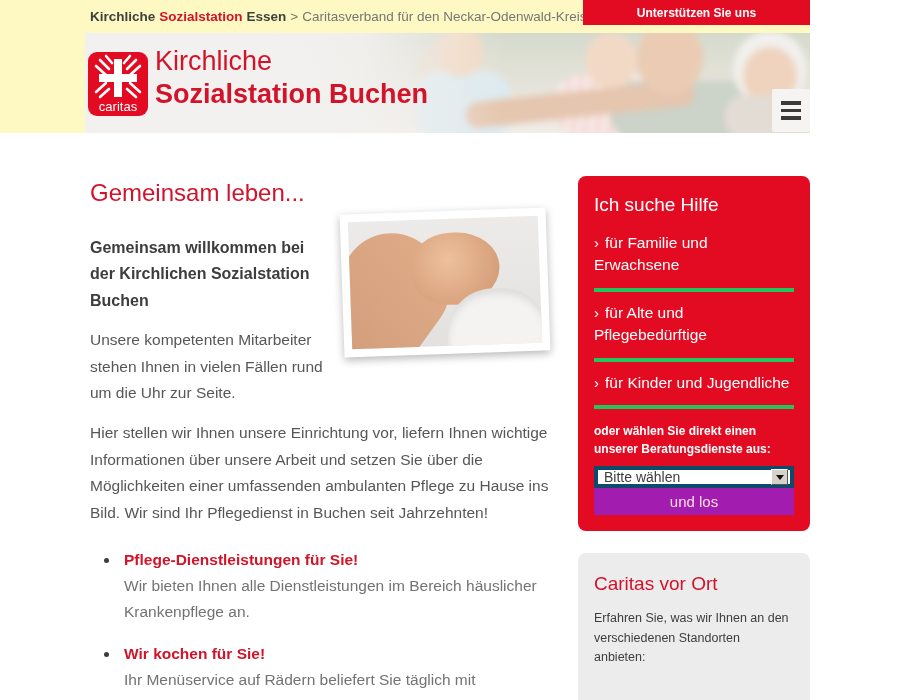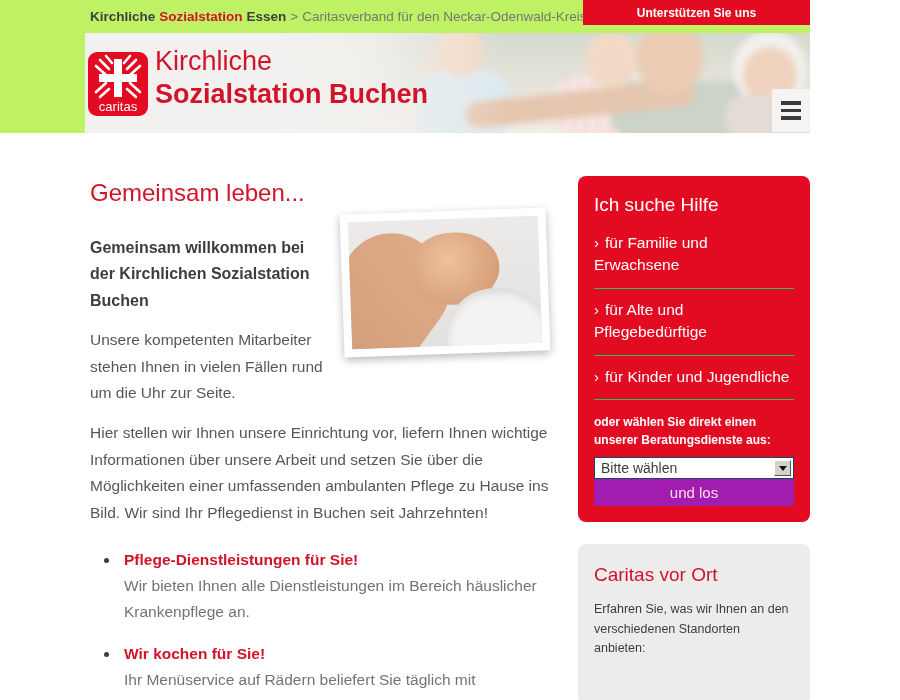--- a/index.html
+++ b/index.html
@@ -1,21 +1,21 @@
 <!DOCTYPE html>
 <html lang="de"><head>
 <meta charset="utf-8">
 <style>
   * { margin:0; padding:0; box-sizing:border-box; }
   html,body { width:900px; height:700px; overflow:hidden; background:#fff;
               font-family:"Liberation Sans", sans-serif; }
   body { position:relative; }
 
   
-  .top-area { width:810px; background:#bef264; }
+  .top-area { width:810px; background:#fef9c3; }
   .breadcrumb-bar { height:33px; display:flex; align-items:center; padding-left:90px;
                     font-size:13.5px; white-space:nowrap; position:relative; z-index:4; }
   .breadcrumb-bar span { margin-right:4px; }
   .bc-bold { font-weight:700; color:#3f3f3f; }
   .bc-red  { font-weight:700; color:#d2132a; }
   .bc-sep, .bc-current { color:#767676; }
 
   .support-btn { position:absolute; top:0; left:583px; width:227px; height:25px;
                  background:#e30b22; color:#fff; font-size:12px; font-weight:700;
                  display:flex; align-items:center; justify-content:center;
@@ -78,25 +78,25 @@
   .para { margin-top:13px; font-size:15.5px; color:#575757; line-height:1.72; }
 
   ul.feature-list { margin-top:20px; padding-left:30px; list-style:disc; color:#3d3d3d; }
   ul.feature-list li { margin-bottom:15px; font-size:15.5px; line-height:1.7; padding-left:4px; }
   .item-title { color:#d2132a; font-weight:700; display:block; cursor:pointer; }
   .item-text  { color:#737373; }
 
   
   .help-box { margin-top:43px; background:#e30b22; border-radius:8px; padding:18px 16px 16px; color:#fff; }
   .help-box h2 { font-size:19px; font-weight:400; margin-bottom:6px; }
-  .help-link { display:block; padding:10px 0 11px; border-bottom:1px solid #22c55e;
+  .help-link { display:block; padding:10px 0 11px; border-bottom:4px solid #22c55e;
                font-size:15.5px; line-height:1.45; color:#fff; text-decoration:none; cursor:pointer; }
   .help-link .chev { margin-right:6px; font-size:15px; }
   .select-hint { font-size:12px; font-weight:700; line-height:1.45; margin-top:14px; }
-  .select-box { margin-top:8px; height:22px; background:#fff; border:1px solid #0c4a6e;
+  .select-box { margin-top:8px; height:22px; background:#fff; border:4px solid #0c4a6e;
                 display:flex; align-items:center; cursor:pointer; }
   .select-box .val { flex:1; padding-left:6px; font-size:14px; color:#3d3d3d;
                      white-space:nowrap; overflow:hidden; }
   .dd-btn { width:17px; height:16px; margin-right:2px; background:#d6d2ca;
             border-top:1px solid #fff; border-left:1px solid #fff;
             border-right:1px solid #555; border-bottom:1px solid #555;
             display:flex; align-items:center; justify-content:center; }
   .dd-btn b { width:0; height:0; border-left:4px solid transparent;
               border-right:4px solid transparent; border-top:5px solid #111; }
   .go-btn { width:100%; height:27px; background:#a21caf; color:#ffdfe3; border:none;

